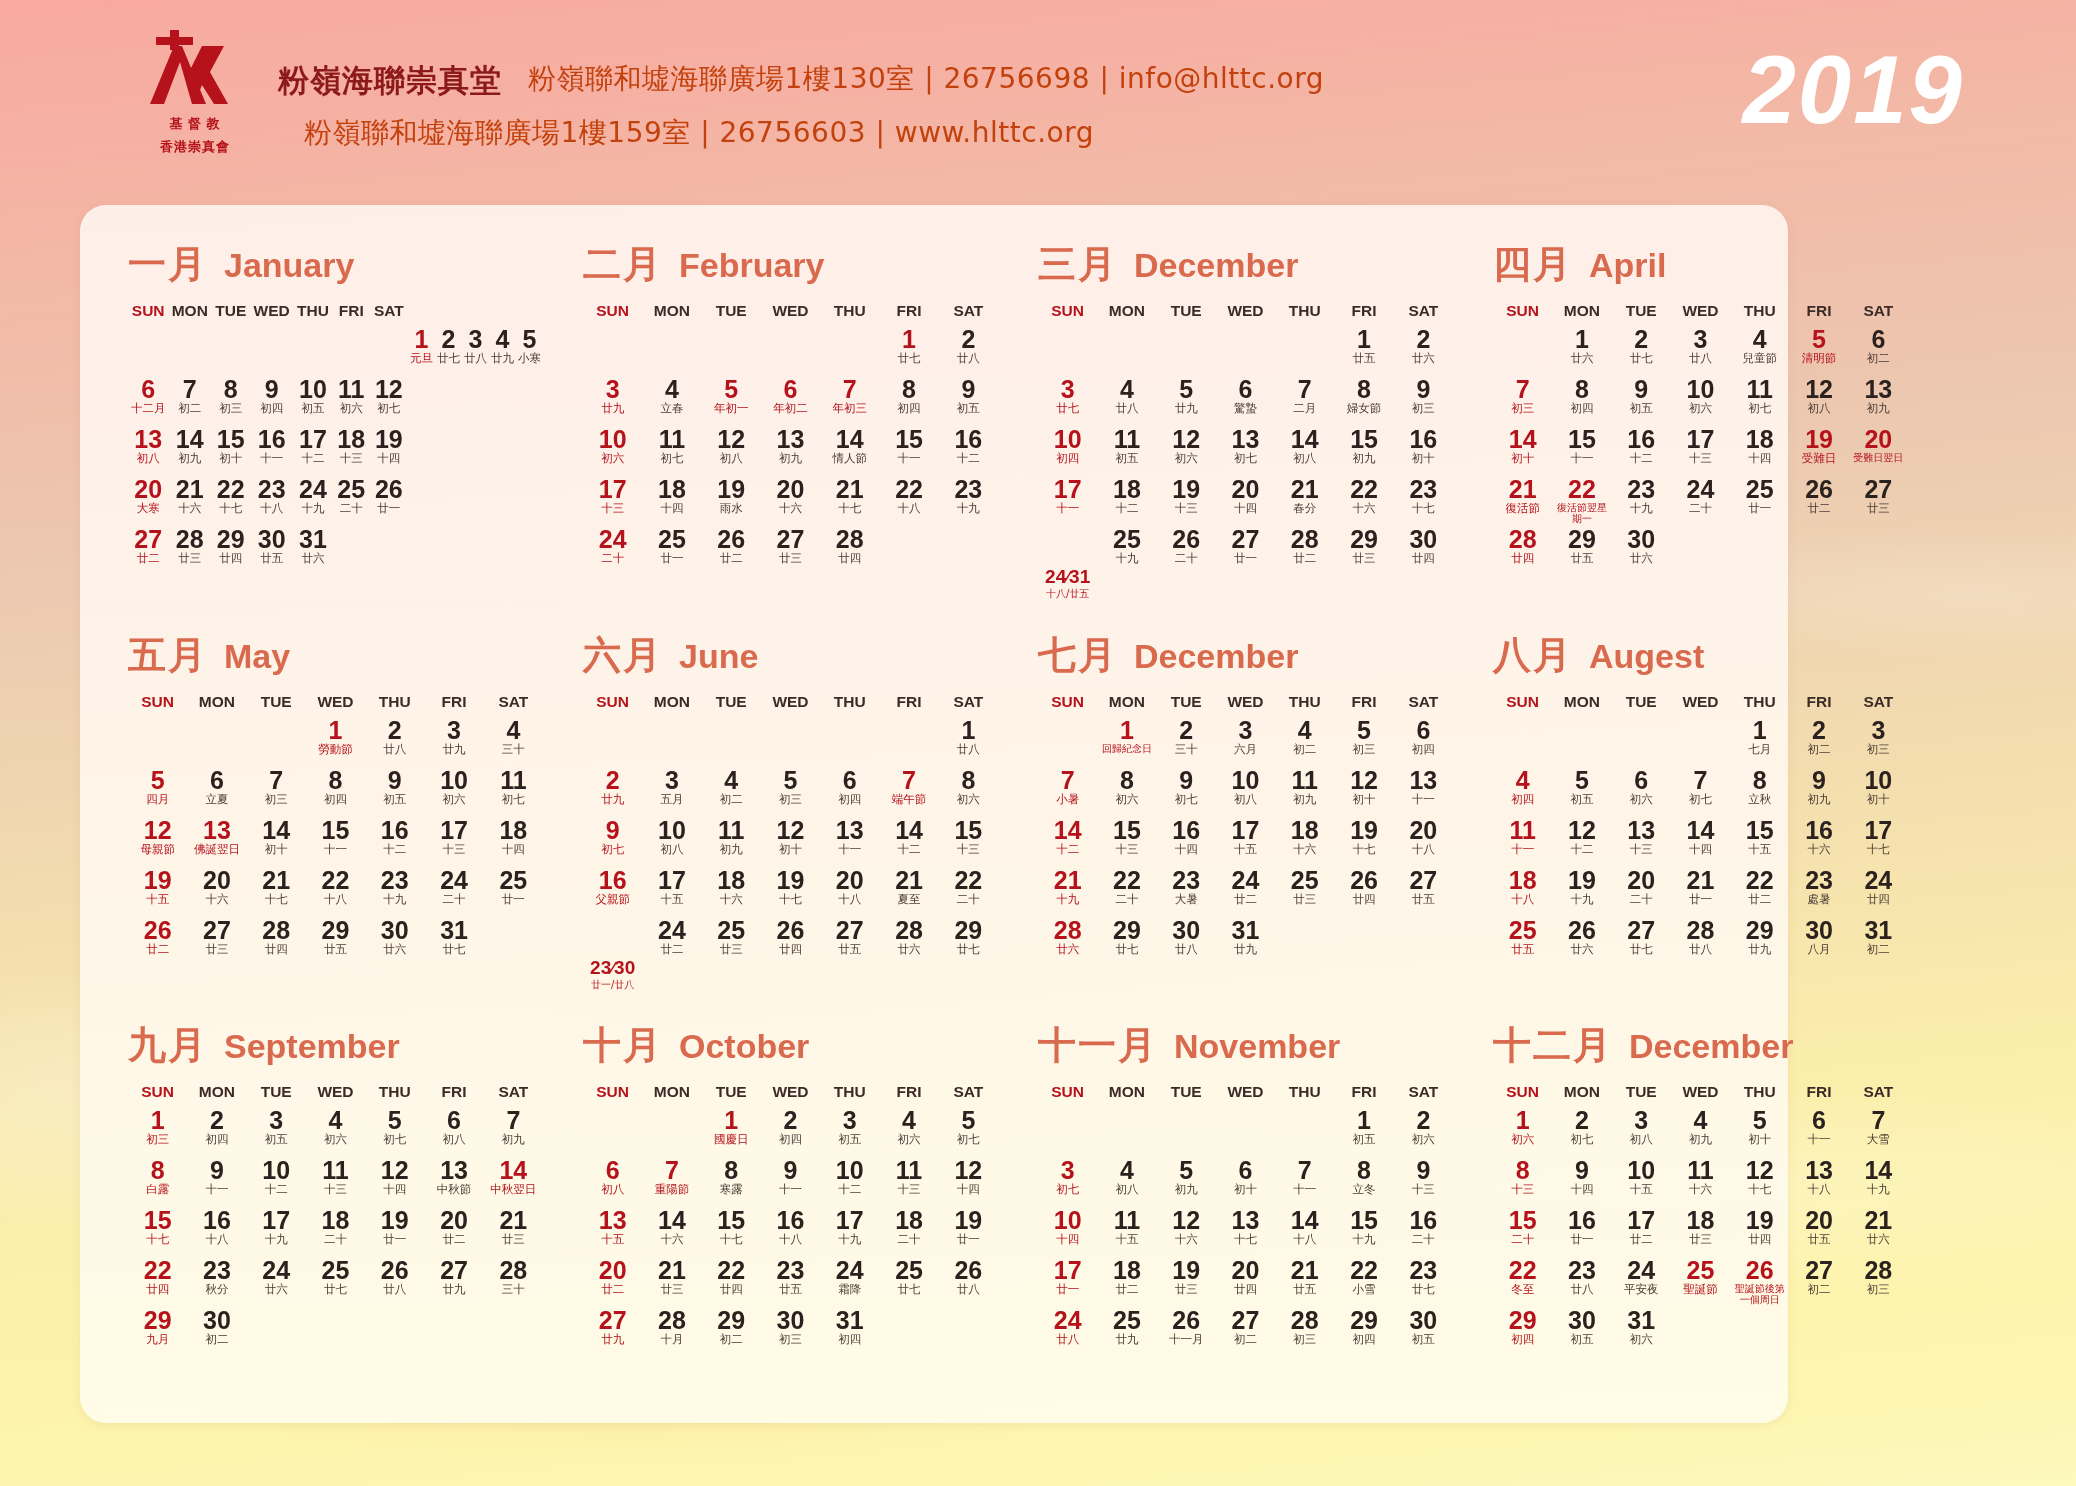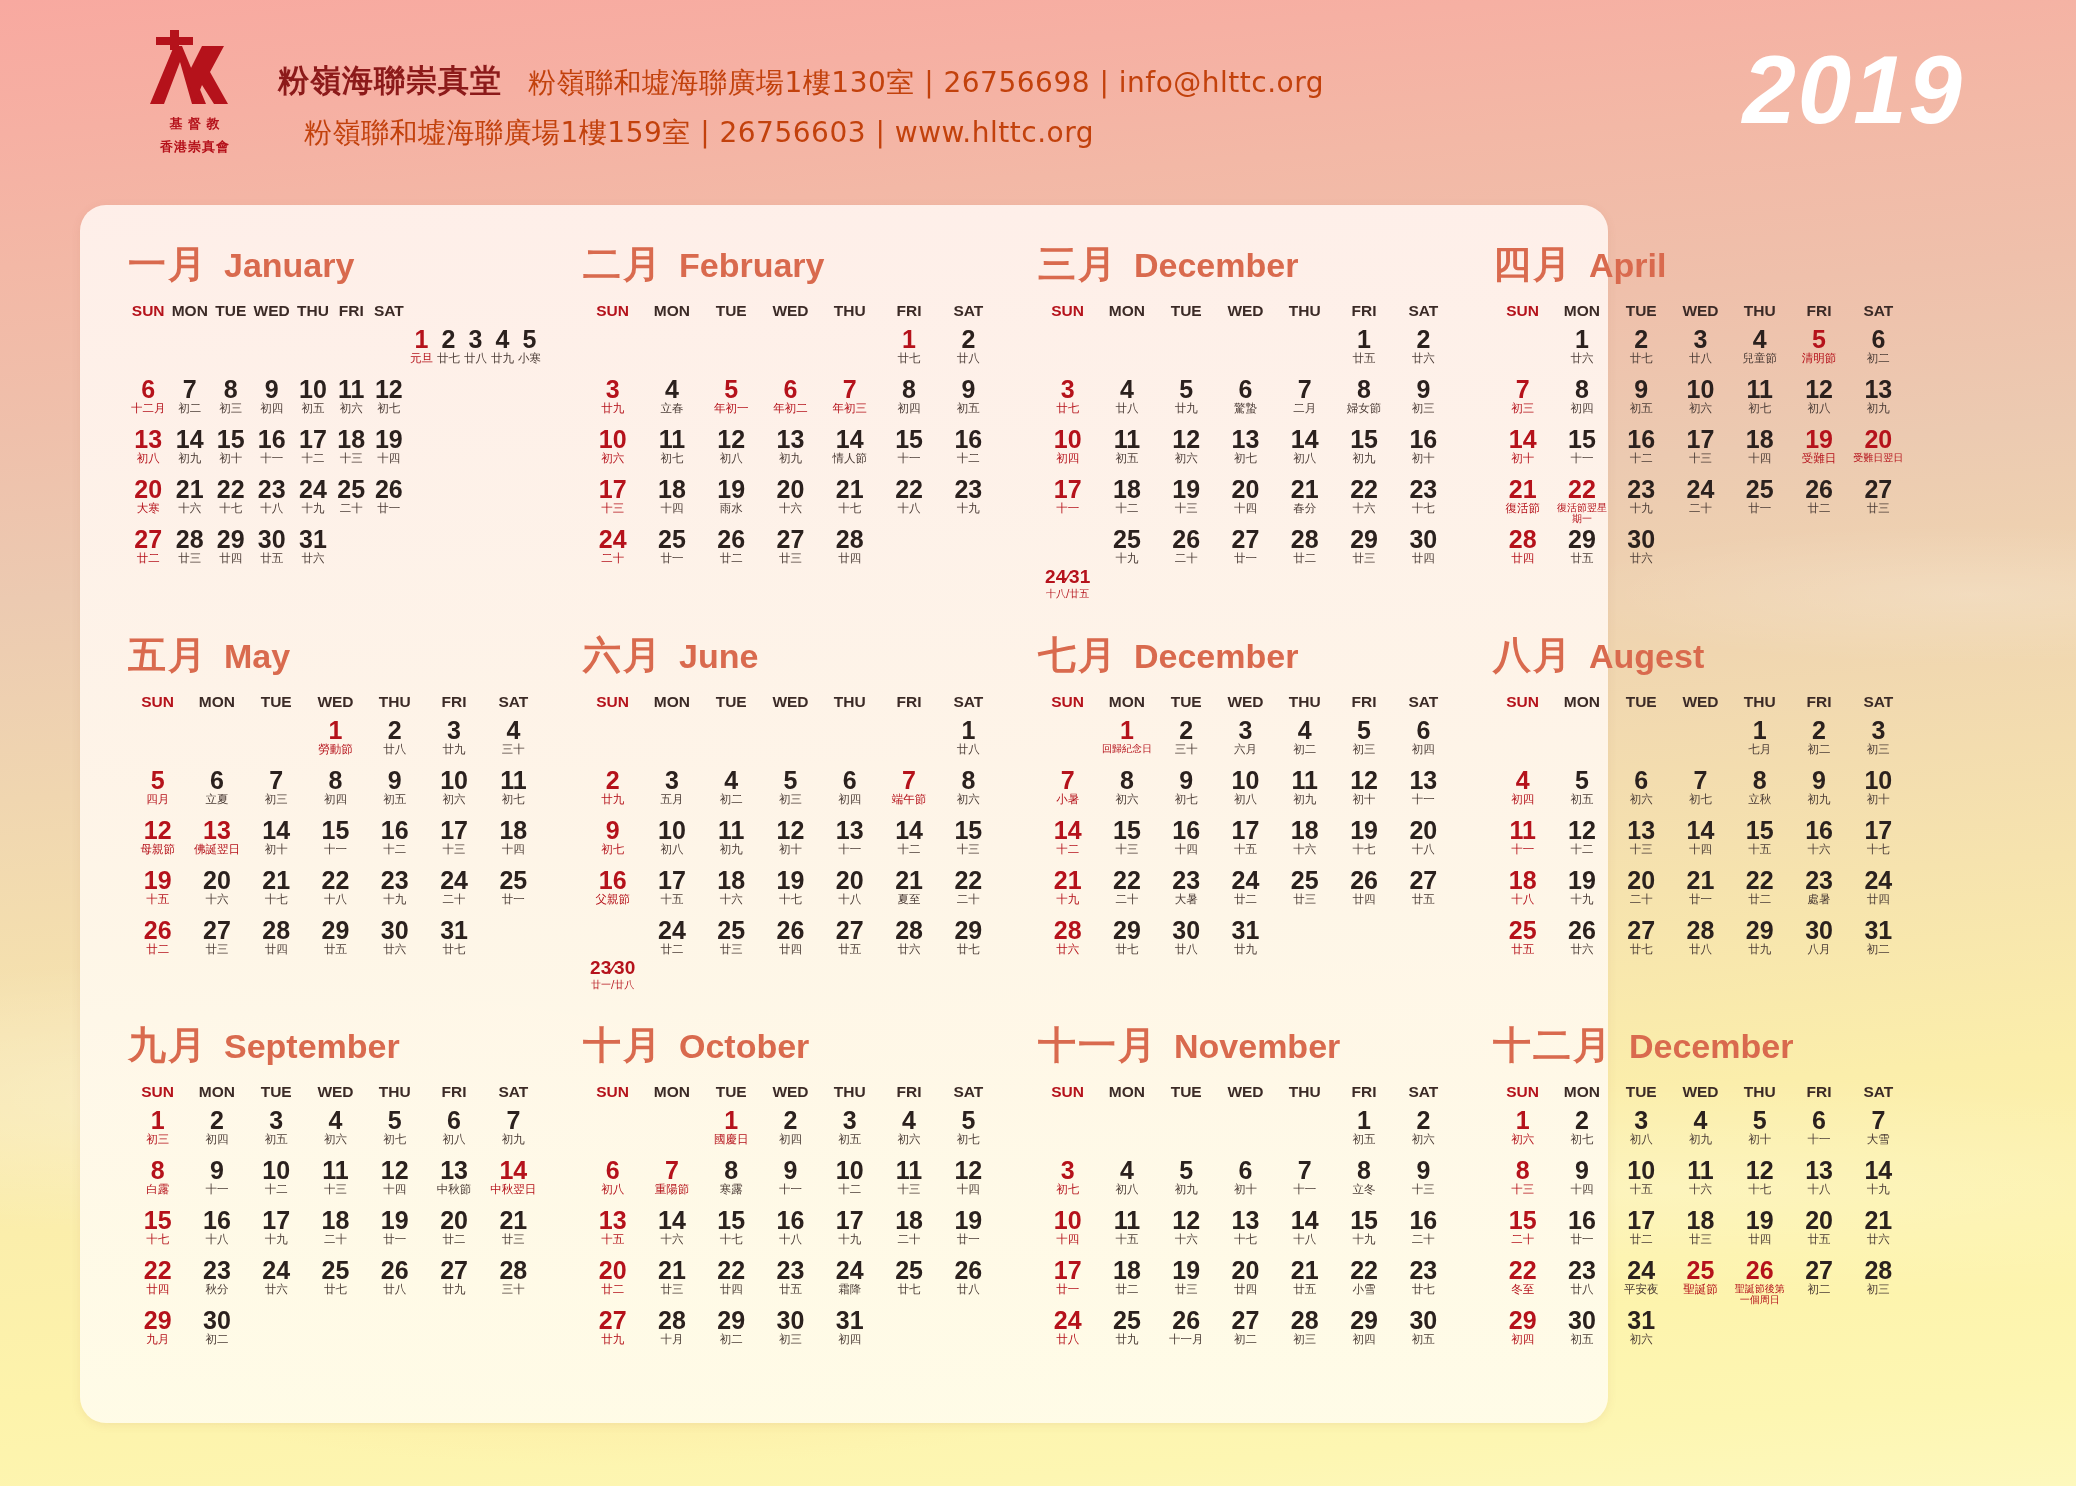--- a/index.html
+++ b/index.html
@@ -31,40 +31,40 @@
     color:#b5121b; text-align:center;
   }
   .logo .cross { position:relative; height:78px; }
   .logo .cross svg { position:absolute; left:0; top:0; }
   .logo .logotext {
     font-size:13px; line-height:15px; letter-spacing:1px;
     font-family:"Liberation Sans", sans-serif; font-weight:bold;
     color:#b5121b; margin-top:8px;
   }
   .orgblock { position:absolute; left:278px; top:60px; }
-  .orgrow { display:flex; align-items:flex-end; white-space:nowrap; }
+  .orgrow { display:flex; align-items:flex-start; white-space:nowrap; }
   .orgrow + .orgrow { margin-top:12px; }
   .orgname {
     color:#8c1a1a; font-weight:bold; font-size:31px; letter-spacing:1px;
     font-family:"DejaVu Sans", sans-serif;
   }
   .orgaddr {
     color:#c2410c; font-size:28px; margin-left:26px;
     font-family:"DejaVu Sans", sans-serif; letter-spacing:.5px;
   }
   .year {
     position:absolute; right:112px; top:42px;
     color:#ffffff; font-size:96px; font-weight:bold; letter-spacing:2px;
     font-family:"Liberation Sans", sans-serif;
     line-height:1;
     font-style:italic;
   }
   
   .card {
-    position:absolute; left:80px; top:205px; width:1528px; height:1218px;
+    position:absolute; left:80px; top:205px; width:1708px; height:1218px;
     background:linear-gradient(180deg, rgba(255,243,238,.93) 0%, rgba(255,246,236,.93) 45%, rgba(255,252,235,.93) 100%);
     border-radius:26px;
     box-shadow:0 2px 10px rgba(160,90,60,.10);
   }
   .grid {
     position:absolute; left:0; top:0; width:100%; height:100%;
     display:grid;
     grid-template-columns:repeat(4, 1fr);
     grid-template-rows:repeat(3, 1fr);
     padding:28px 26px 18px 26px;

